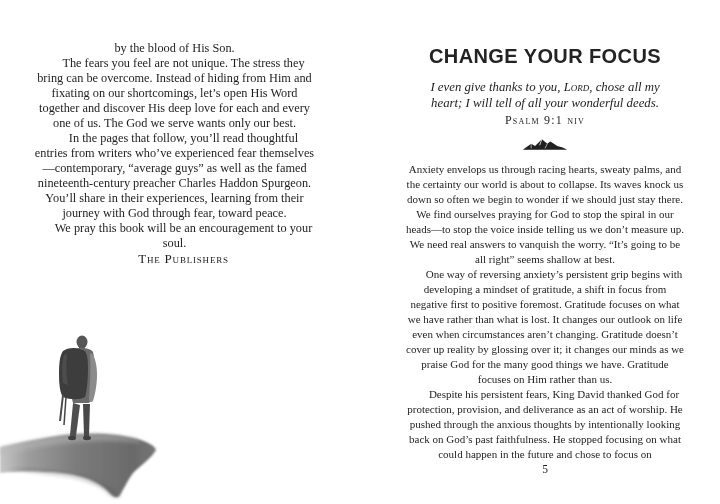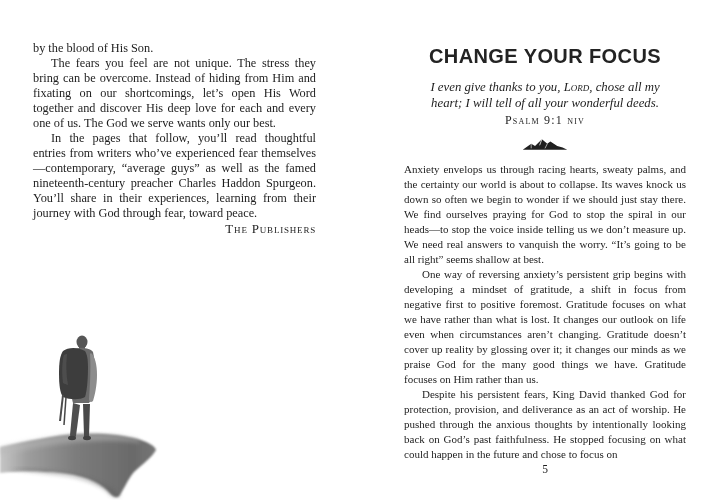--- a/index.html
+++ b/index.html
@@ -16,21 +16,21 @@
   .page.left  { left: 0; }
   .page.right { left: 360px; }
 
   
   .left-body {
     position: absolute;
     left: 33px; top: 41px; width: 283px;
     font-size: 12.3px; line-height: 15px;
     text-align: justify;
   }
-  .left-body p, .right-body p { margin: 0; text-indent: 18px; }
+  .left-body p, .right-body p { margin: 0; text-indent: 18px; text-align: center; }
   p.no-indent { text-indent: 0; font-family: Liberation Serif, serif; }
   .signature {
     margin-top: 7px;
     text-align: right;
     font-variant: small-caps;
     letter-spacing: 0.8px;
     font-size: 13px;
     text-indent: 0;
   }
   .illustration {
@@ -86,20 +86,21 @@
 </head>
 <body>
 
 <div class="spread">
 
   <div class="page left">
     <div class="left-body">
       <p class="no-indent">by the blood of His Son.</p>
       <p>The fears you feel are not unique. The stress they bring can be overcome. Instead of hiding from Him and fixating on our shortcomings, let’s open His Word together and discover His deep love for each and every one of us. The God we serve wants only our best.</p>
       <p>In the pages that follow, you’ll read thoughtful entries from writers who’ve experienced fear themselves—contemporary, “average guys” as well as the famed nineteenth-century preacher Charles Haddon Spurgeon. You’ll share in their experiences, learning from their journey with God through fear, toward peace.</p>
+      <p>We pray this book will be an encouragement to your soul.</p>
       <p class="signature">The Publishers</p>
     </div>
 
     <div class="illustration">
       <svg viewBox="0 0 165 175" xmlns="http://www.w3.org/2000/svg">
         <defs>
           <linearGradient id="rockGrad" x1="0" y1="0" x2="1" y2="0">
             <stop offset="0" stop-color="#c6c6c6"></stop>
             <stop offset="0.18" stop-color="#9d9d9d"></stop>
             <stop offset="0.5" stop-color="#7b7b7b"></stop>

